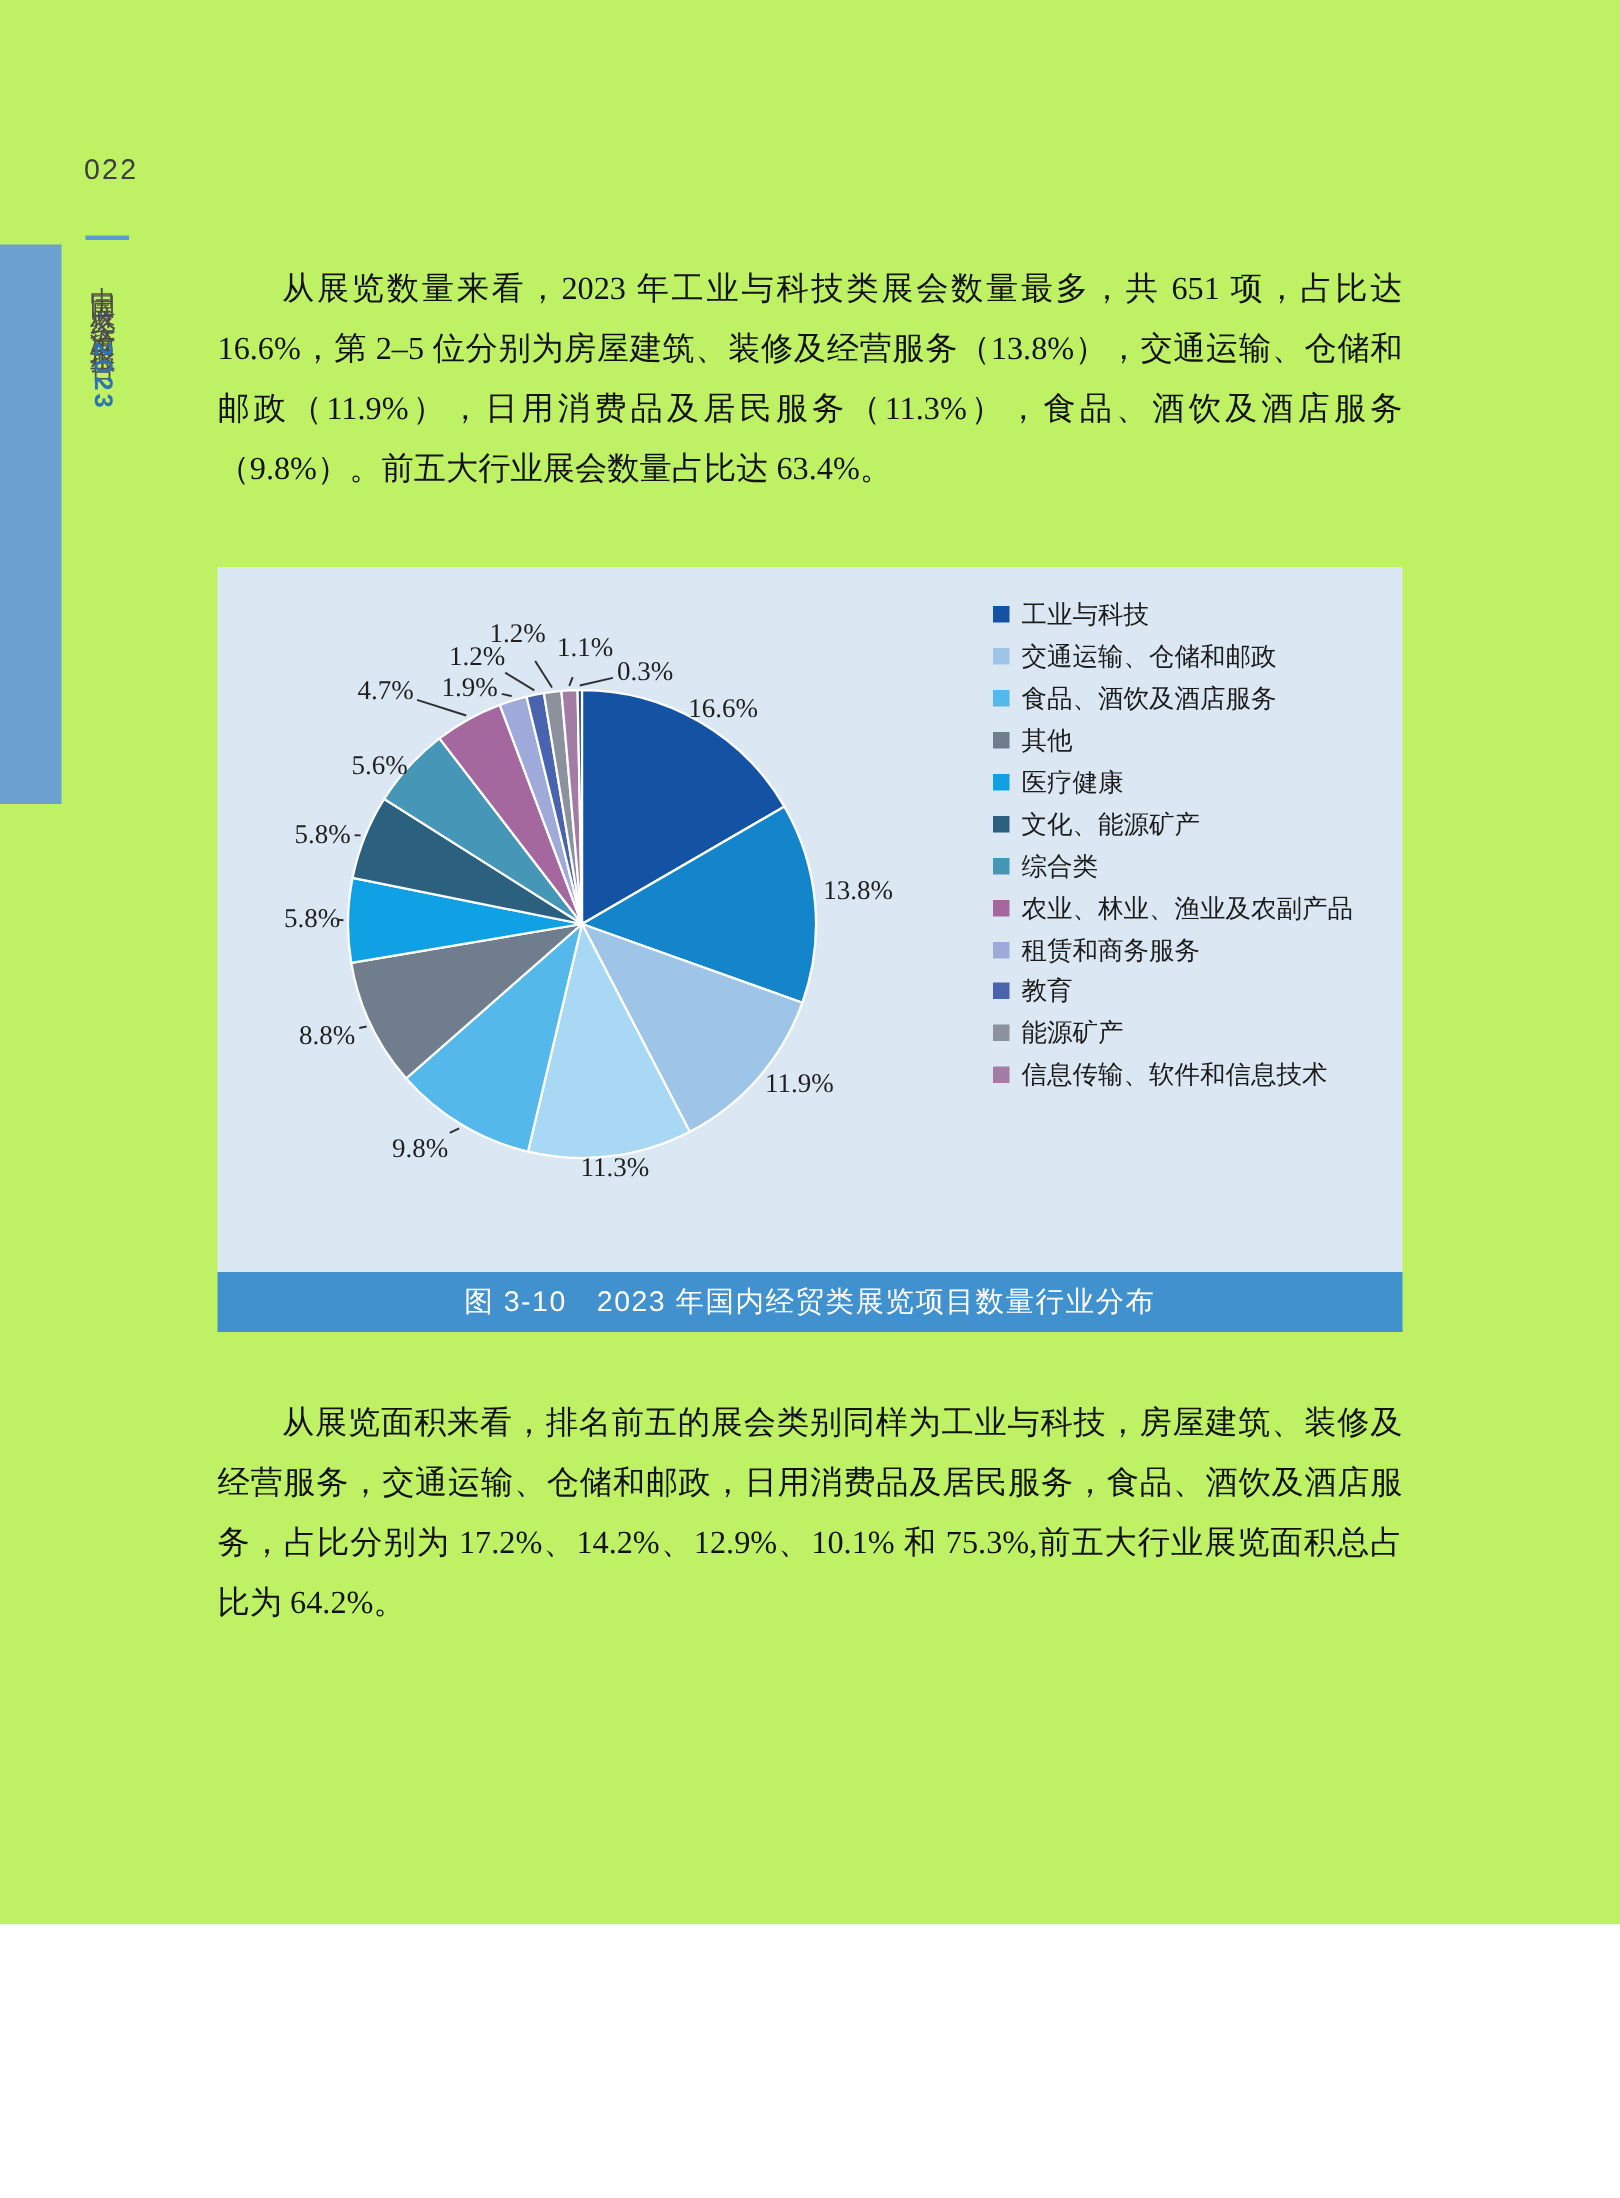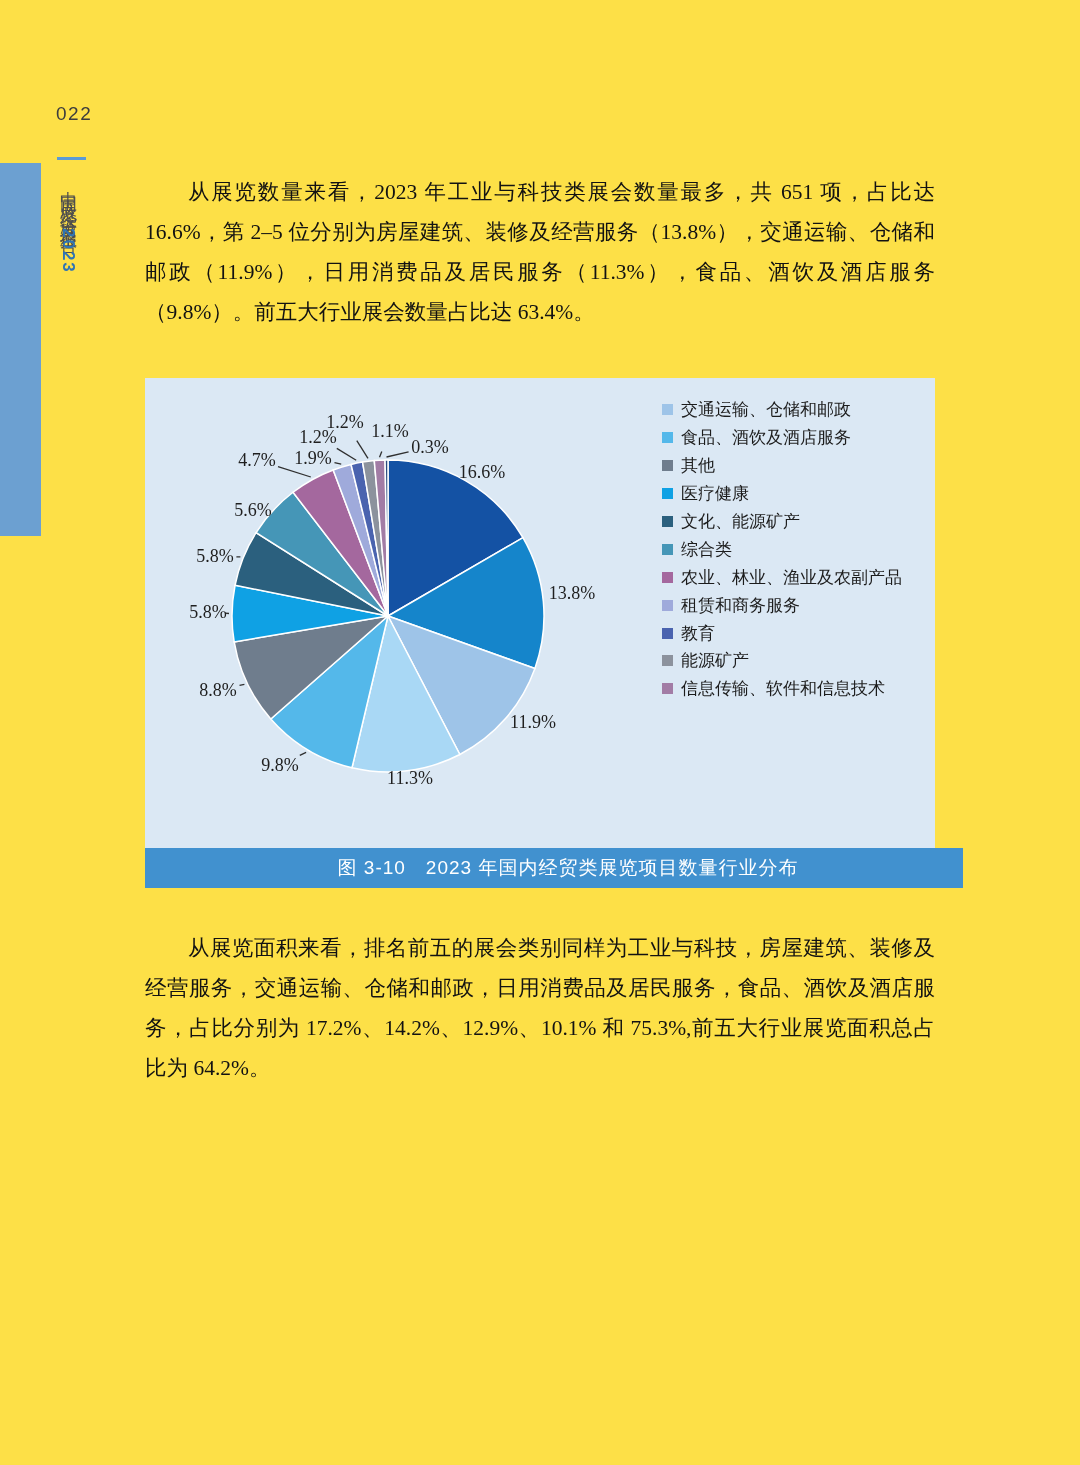--- a/index.html
+++ b/index.html
@@ -1,17 +1,17 @@
 <!DOCTYPE html>
 <html><head>
 <meta charset="utf-8">
 <style>
   html,body { margin:0; padding:0; background:#ffffff; }
   .page {
-    position:relative; width:1080px; height:1465px; background:#fde047;
+    position:relative; width:1080px; height:1283px; background:#bef264;
     font-family:"Liberation Serif","DejaVu Serif",serif; overflow:hidden;text-decoration:underline;
   }
   .spine-bar { position:absolute; left:0; top:163px; width:41px; height:373px; }
   .page-number {
     position:absolute; left:56px; top:103px;
     font-family:"Liberation Sans","DejaVu Sans",sans-serif;
     font-size:19px; color:#3d3d3d; letter-spacing:1.5px;
   }
   .page-number-rule { position:absolute; left:57px; top:157px; width:29px; height:3px; }
   .spine-title {
@@ -31,21 +31,21 @@
   .chart-panel { position:absolute; left:145px; top:378px; width:790px; height:470px; }
   .chart-panel svg { position:absolute; left:0; top:0; }
   .legend { position:absolute; left:517px; top:18px; }
   .legend-item { display:flex; align-items:center; height:27.9px; }
   .legend-swatch { width:11px; height:11px; margin-right:8px; flex:none; }
   .legend-label { font-size:17px; color:#1c1c1c; white-space:nowrap; }
   .chart-caption {
     position:absolute; left:145px; top:848px; width:790px; height:40px;
     color:#ffffff; font-family:"Liberation Sans","DejaVu Sans",sans-serif;
     font-size:19px; letter-spacing:1px;
-    display:flex; align-items:center; justify-content:center;padding-left:28px;
+    display:flex; align-items:center; justify-content:center;
   }
 </style>
 </head>
 <body>
 
 <div class="page">
   <div class="spine-bar" style="background: rgb(108, 160, 209);"></div>
   <div class="page-number">022</div>
   <div class="page-number-rule" style="background: rgb(91, 155, 213);"></div>
   <div class="spine-title"><span>中国展览经济发展报告</span><span class="spine-year" style="color: rgb(46, 116, 181);">2023</span></div>
@@ -90,20 +90,24 @@
         <text x="173" y="59" text-anchor="middle" dominant-baseline="central" fill="#1f1f1f" font-size="18" font-family="&quot;Liberation Serif&quot;,&quot;DejaVu Serif&quot;,serif">1.2%</text>
         <line x1="223.0" y1="80.3" x2="211.8" y2="62.6" stroke="#2f2f2f" stroke-width="1.3"></line>
         <text x="200" y="44" text-anchor="middle" dominant-baseline="central" fill="#1f1f1f" font-size="18" font-family="&quot;Liberation Serif&quot;,&quot;DejaVu Serif&quot;,serif">1.2%</text>
         <line x1="234.5" y1="79.2" x2="236.8" y2="73.4" stroke="#2f2f2f" stroke-width="1.3"></line>
         <text x="245" y="53" text-anchor="middle" dominant-baseline="central" fill="#1f1f1f" font-size="18" font-family="&quot;Liberation Serif&quot;,&quot;DejaVu Serif&quot;,serif">1.1%</text>
         <line x1="241.5" y1="79.0" x2="263.6" y2="73.9" stroke="#2f2f2f" stroke-width="1.3"></line>
         <text x="285" y="69" text-anchor="middle" dominant-baseline="central" fill="#1f1f1f" font-size="18" font-family="&quot;Liberation Serif&quot;,&quot;DejaVu Serif&quot;,serif">0.3%</text>
       </svg>
     <div class="legend" id="legend">
         <div class="legend-item">
+          <span class="legend-swatch" style="background: rgb(20, 82, 164);"></span>
+          <span class="legend-label">工业与科技</span>
+        </div>
+        <div class="legend-item">
           <span class="legend-swatch" style="background: rgb(158, 196, 232);"></span>
           <span class="legend-label">交通运输、仓储和邮政</span>
         </div>
         <div class="legend-item">
           <span class="legend-swatch" style="background: rgb(84, 184, 234);"></span>
           <span class="legend-label">食品、酒饮及酒店服务</span>
         </div>
         <div class="legend-item">
           <span class="legend-swatch" style="background: rgb(111, 125, 141);"></span>
           <span class="legend-label">其他</span>

